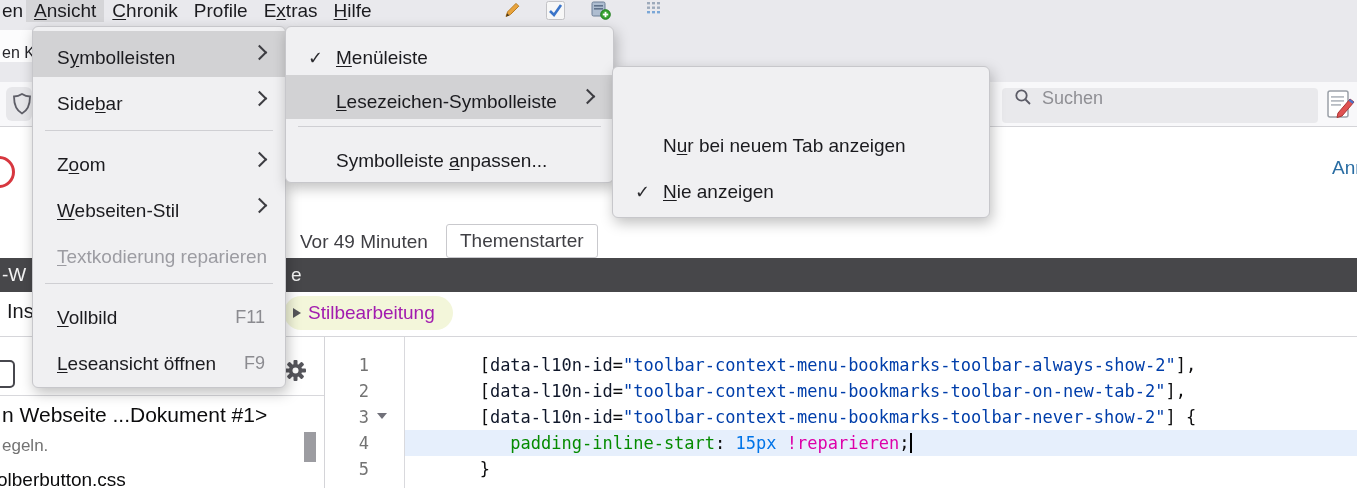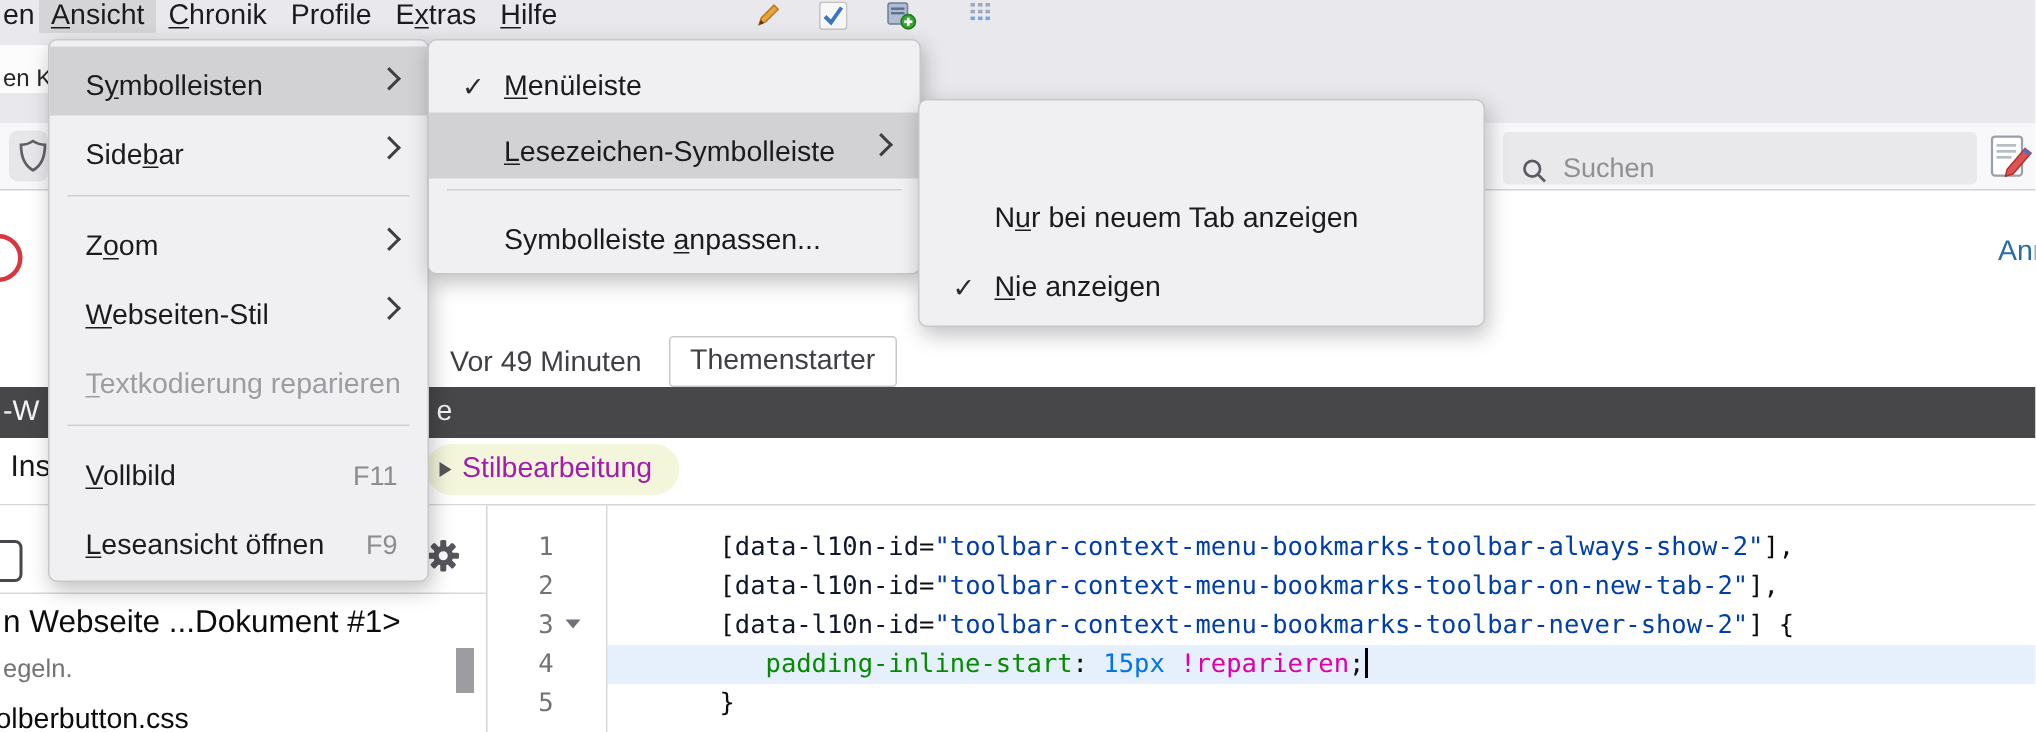--- a/index.html
+++ b/index.html
@@ -16,21 +16,21 @@
   .ac{text-decoration:underline;text-underline-offset:2px}
   .mb-icon{position:absolute;top:1px}
 
   #bm-patch{left:0;top:30px;width:32px;height:32px;background:#fcfcfd}
   #bm-partial{position:absolute;left:2px;top:14px;font-size:16px;color:#26262b;white-space:nowrap}
 
   #nav-row{left:0;top:82px;width:1357px;height:44px;background:#f8f8fa;border-bottom:1px solid #d4d4d8}
   #shield-btn{left:6px;top:87px;width:26px;height:34px;background:#e7e7ea;border-radius:6px}
   #nav-divider{left:984px;top:82px;width:1px;height:44px;background:#d4d4d8}
   #search-box{left:1002px;top:88px;width:316px;height:35px;background:#e9e9ec;border-radius:4px;
-              display:flex;align-items:flex-end}
+              display:flex;align-items:flex-start}
   #search-ph{margin-left:10px;font-size:18px;color:#8f8f94}
   #register-icon{left:1326px;top:89px}
 
   
   #avatar-ring{left:-17px;top:156px;width:26px;height:26px;border:3px solid #d7373f;border-radius:50%}
   #login-link{left:1332px;top:157px;font-size:19px;color:#2a6da3;white-space:nowrap}
   #time-label{left:300px;top:231px;font-size:19px;color:#3f3f44}
   #starter-badge{left:446px;top:224px;border:1px solid #c9c9cd;border-radius:3px;background:#fff;
                  padding:5px 13px;font-size:19px;color:#3f3f44;white-space:nowrap}
   #dark-bar{left:0;top:258px;width:1357px;height:34px;background:#47474a}

